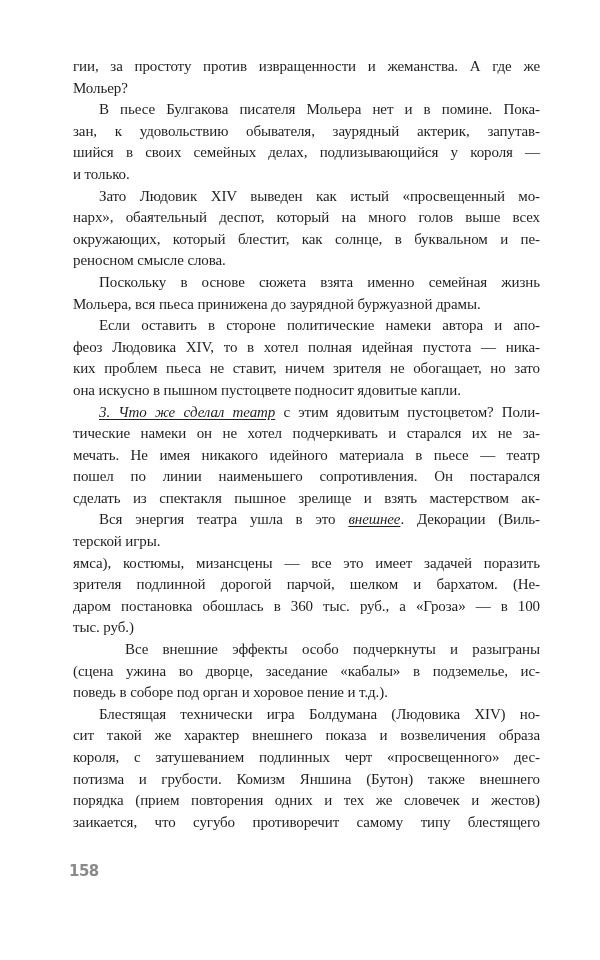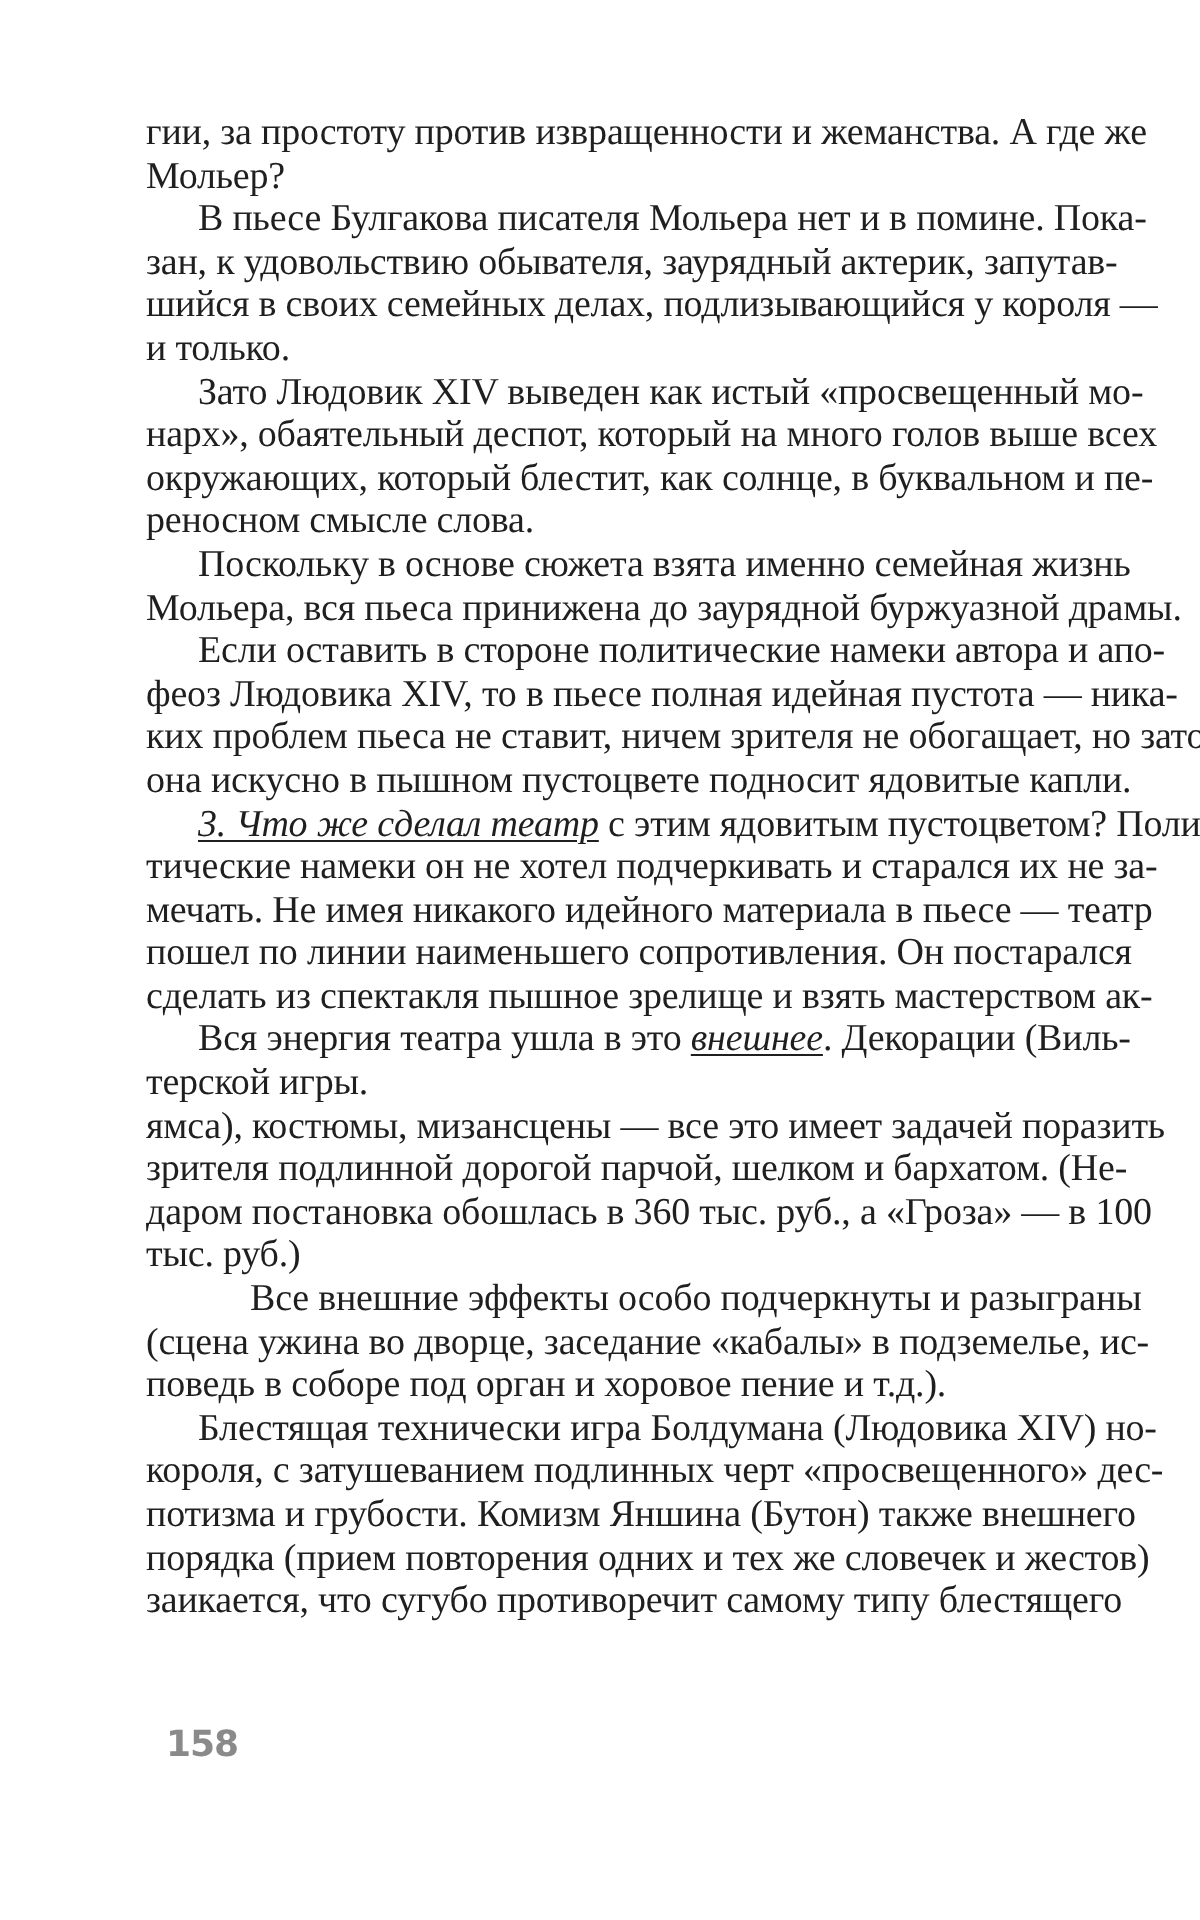--- a/index.html
+++ b/index.html
@@ -2,66 +2,67 @@
 <html><head>
 <meta charset="utf-8">
 <style>
   html, body { margin: 0; padding: 0; }
   body {
     width: 600px; height: 960px; background: #ffffff; position: relative; overflow: hidden;
     font-family: "Liberation Serif", "DejaVu Serif", serif; color: #1f1f1f;
   }
   .page { position: absolute; left: 73px; top: 56px; width: 467px; }
   .line {
-    height: 21.6px; line-height: 21.6px; font-size: 19px; white-space: nowrap;
+    height: 21.6px; line-height: 21.6px; font-size: 15px; white-space: nowrap;
     text-align: justify; text-align-last: justify; letter-spacing: -0.1px;
   }
   .line.last { text-align-last: left; }
   .indent { padding-left: 26px; }
   .indent2 { padding-left: 52px; }
   .u { text-decoration: underline; text-underline-offset: 2px; font-style: italic; }
   .pagenum {
-    position: absolute; left: 83px; top: 862px;
-    font-family: "DejaVu Sans", sans-serif; font-weight: bold; font-size: 18px; color: #8a8a8a;
+    position: absolute; left: 69px; top: 862px;
+    font-family: "DejaVu Sans", sans-serif; font-weight: bold; font-size: 15px; color: #8a8a8a;
     letter-spacing: -0.5px;
   }
 </style>
 </head>
 <body>
 
 <div class="page" id="page-body">
     <div class="line"><span>гии, за простоту против извращенности и жеманства. А где же</span></div>
     <div class="line last"><span>Мольер?</span></div>
     <div class="line indent"><span>В пьесе Булгакова писателя Мольера нет и в помине. Пока-</span></div>
     <div class="line"><span>зан, к удовольствию обывателя, заурядный актерик, запутав-</span></div>
     <div class="line"><span>шийся в своих семейных делах, подлизывающийся у короля —</span></div>
     <div class="line last"><span>и только.</span></div>
     <div class="line indent"><span>Зато Людовик XIV выведен как истый «просвещенный мо-</span></div>
     <div class="line"><span>нарх», обаятельный деспот, который на много голов выше всех</span></div>
     <div class="line"><span>окружающих, который блестит, как солнце, в буквальном и пе-</span></div>
     <div class="line last"><span>реносном смысле слова.</span></div>
     <div class="line indent"><span>Поскольку в основе сюжета взята именно семейная жизнь</span></div>
     <div class="line last"><span>Мольера, вся пьеса принижена до заурядной буржуазной драмы.</span></div>
     <div class="line indent"><span>Если оставить в стороне политические намеки автора и апо-</span></div>
-    <div class="line"><span>феоз Людовика XIV, то в пьесе полная идейная пустота — ника-</span></div>
+    <div class="line"><span>феоз Людовика XIV, то в хотел полная идейная пустота — ника-</span></div>
     <div class="line"><span>ких проблем пьеса не ставит, ничем зрителя не обогащает, но зато</span></div>
     <div class="line last"><span>она искусно в пышном пустоцвете подносит ядовитые капли.</span></div>
     <div class="line indent"><span class="u">3. Что же сделал театр</span><span> с этим ядовитым пустоцветом? Поли-</span></div>
     <div class="line"><span>тические намеки он не хотел подчеркивать и старался их не за-</span></div>
     <div class="line"><span>мечать. Не имея никакого идейного материала в пьесе — театр</span></div>
     <div class="line"><span>пошел по линии наименьшего сопротивления. Он постарался</span></div>
     <div class="line"><span>сделать из спектакля пышное зрелище и взять мастерством ак-</span></div>
     <div class="line indent"><span>Вся энергия театра ушла в это </span><span class="u">внешнее</span><span>. Декорации (Виль-</span></div>
     <div class="line last"><span>терской игры.</span></div>
     <div class="line"><span>ямса), костюмы, мизансцены — все это имеет задачей поразить</span></div>
     <div class="line"><span>зрителя подлинной дорогой парчой, шелком и бархатом. (Не-</span></div>
     <div class="line"><span>даром постановка обошлась в 360 тыс. руб., а «Гроза» — в 100</span></div>
     <div class="line last"><span>тыс. руб.)</span></div>
     <div class="line indent2"><span>Все внешние эффекты особо подчеркнуты и разыграны</span></div>
     <div class="line"><span>(сцена ужина во дворце, заседание «кабалы» в подземелье, ис-</span></div>
     <div class="line last"><span>поведь в соборе под орган и хоровое пение и т.д.).</span></div>
     <div class="line indent"><span>Блестящая технически игра Болдумана (Людовика XIV) но-</span></div>
+    <div class="line"><span>сит такой же характер внешнего показа и возвеличения образа</span></div>
     <div class="line"><span>короля, с затушеванием подлинных черт «просвещенного» дес-</span></div>
     <div class="line"><span>потизма и грубости. Комизм Яншина (Бутон) также внешнего</span></div>
     <div class="line"><span>порядка (прием повторения одних и тех же словечек и жестов)</span></div>
     <div class="line"><span>заикается, что сугубо противоречит самому типу блестящего</span></div>
   </div>
 <div class="pagenum">158</div>
 
 </body></html>

